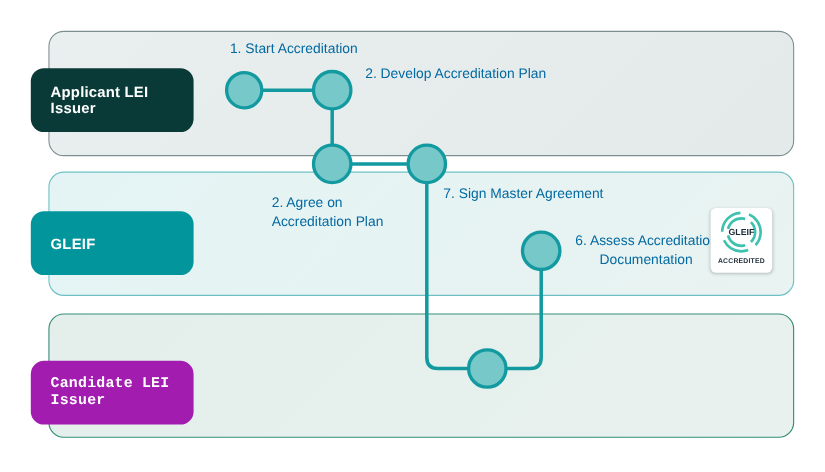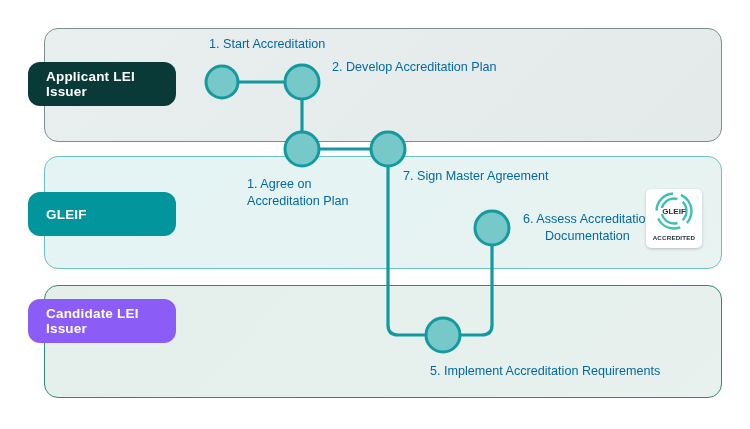--- a/index.html
+++ b/index.html
@@ -56,39 +56,40 @@
     position: absolute;
     display: flex;
     align-items: center;
     border-radius: 12px;
     color: #ffffff;
     font-size: 13.5px;
     font-weight: bold;
     letter-spacing: 0.2px;
     padding: 0 18px;
     box-sizing: border-box;
-    height: 44px;
+    height: 58px;
   }
   .pill-applicant {
     left: 28px;
     top: 62px;
     width: 148px;
     background: #0a3a38;
   }
   .pill-gleif {
     left: 28px;
     top: 192px;
     width: 148px;
     background: #03959c;
   }
   .pill-candidate {
     left: 28px;
-    top: 299px;
+    top: 328px;
     width: 148px;
-    background: #8b5cf6;
+    background: #a21caf;
+    font-family: Liberation Mono, monospace;
   }
 
   
   #flow {
     position: absolute;
     left: 0;
     top: 0;
     width: 750px;
     height: 429px;
     pointer-events: none;
@@ -192,24 +193,23 @@
   </div>
   <div class="lane-pill pill-gleif">
     <span>GLEIF</span>
   </div>
   <div class="lane-pill pill-candidate">
     <span>Candidate LEI Issuer</span>
   </div>
 
   <div class="step-label lbl-1">1. Start Accreditation</div>
   <div class="step-label lbl-2">2. Develop Accreditation Plan</div>
-  <div class="step-label lbl-3">1. Agree on
+  <div class="step-label lbl-3">2. Agree on
 Accreditation Plan</div>
   <div class="step-label lbl-4">7. Sign Master Agreement</div>
-  <div class="step-label lbl-5">5. Implement Accreditation Requirements</div>
   <div class="step-label lbl-6">6.  Assess Accreditation Documentation</div>
 
   <div class="badge">
     <svg class="badge-mark" viewBox="0 0 48 40">
       <circle cx="24" cy="20" r="17.5" fill="none" stroke="#3fc1b0" stroke-width="2.4" stroke-dasharray="26 8" stroke-dashoffset="13"></circle>
       <circle cx="24" cy="20" r="12.5" fill="none" stroke="#3fc1b0" stroke-width="2.4" stroke-dasharray="20 6" stroke-dashoffset="10"></circle>
       <circle cx="24" cy="20" r="8" fill="#ffffff" stroke="none"></circle>
       <text x="24" y="22.6" text-anchor="middle" font-family="Liberation Sans, sans-serif" font-size="8" font-weight="bold" fill="#1d2b36">GLEIF</text>
     </svg>
     <div class="badge-word">ACCREDITED</div>

